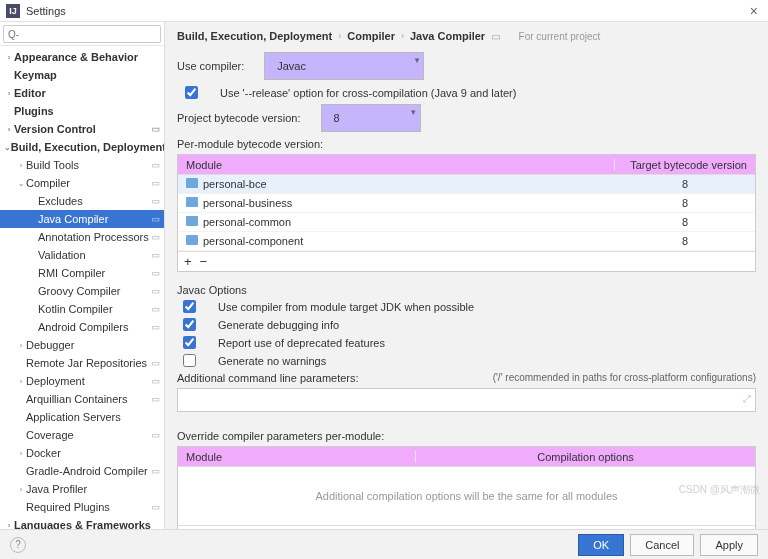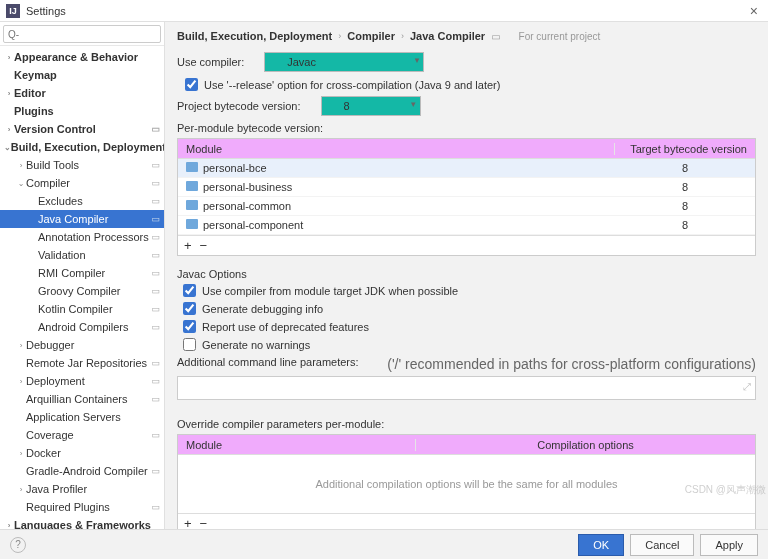--- a/index.html
+++ b/index.html
@@ -22,25 +22,25 @@
 .ind1{padding-left:16px}.ind2{padding-left:28px}
 .gear{font-size:9px;color:#aaa;margin-left:auto;margin-right:4px}
 .tnode.sel .gear{color:#cde}
 .content{flex:1;background:#f2f2f2;padding:8px 12px;overflow:auto;position:relative}
 .bc{display:flex;align-items:center;gap:6px;margin-bottom:10px}
 .bc .sep{color:#999;font-size:9px}
 .bc .hint{color:#999;font-size:10px;margin-left:12px}
 .bc .hico{color:#999;font-size:10px}
 .row{display:flex;align-items:center;margin-bottom:6px;gap:20px}
 .lbl{min-width:0}
-select,.sel-like{height:20px;border:1px solid #bbb;background:#14b8a6;padding:0 20px 0 22px;position:relative;min-width:70px;appearance:none}
+select,.sel-like{height:28px;border:1px solid #bbb;background:#c4b5fd;padding:0 20px 0 12px;position:relative;min-width:70px;appearance:none}
 .sel-wrap{position:relative;display:inline-block}
 .sel-wrap::after{content:"▾";position:absolute;right:5px;top:3px;font-size:9px;color:#666;pointer-events:none}
 input[type=checkbox]{width:13px;height:13px;accent-color:#3874d1}
-.cb-row{display:flex;align-items:center;gap:6px;margin-bottom:5px;padding-left:0}
+.cb-row{display:flex;align-items:center;gap:22px;margin-bottom:5px;padding-left:0}
 .section{margin-top:5px}
 .sec-label{margin-bottom:4px}
 .table{border:1px solid #ccc;background:#fff}
 .thead{display:flex;background:#f0abfc;border-bottom:1px solid #ddd;height:20px;align-items:center}
 .th{padding:0 8px;border-right:1px solid #e5e5e5}
 .th:first-child{flex:1}
 .th:last-child{width:140px;text-align:right;border-right:none}
 .tbody{max-height:86px;overflow:auto}
 .tr{display:flex;height:19px;align-items:center;border-bottom:1px solid #f3f3f3}
 .tr.hl{background:#e8f0fb}
@@ -57,22 +57,22 @@
 .override{margin-top:18px}
 .otable{border:1px solid #ccc;background:#fff}
 .otable .thead .th:first-child{flex:0 0 238px}
 .otable .thead .th:last-child{flex:1;text-align:center;width:auto}
 .obody{height:58px;display:flex;align-items:center;justify-content:center;color:#999}
 .footer{height:30px;border-top:1px solid #ddd;background:#f2f2f2;display:flex;align-items:center;padding:0 10px;gap:6px}
 .help{width:16px;height:16px;border:1px solid #bbb;border-radius:50%;display:flex;align-items:center;justify-content:center;color:#888;font-size:10px}
 .footer .spacer{flex:1}
 .btn{height:22px;padding:0 14px;border:1px solid #bbb;background:#fafafa;cursor:pointer}
 .btn.primary{background:#3874d1;color:#fff;border-color:#2a5bab}
-.watermark{position:absolute;right:2px;bottom:32px;color:#bbb;font-size:10px;opacity:.7}
-.hint-line{font-size:14px;color:#666}
+.watermark{position:absolute;right:8px;bottom:32px;color:#bbb;font-size:10px;opacity:.7}
+.hint-line{font-size:10px;color:#666}
 </style>
 </head>
 <body>
 
 <div class="titlebar">
   <span class="ico">IJ</span>
   <span class="title">Settings</span>
   <span class="close-x">×</span>
 </div>
 

